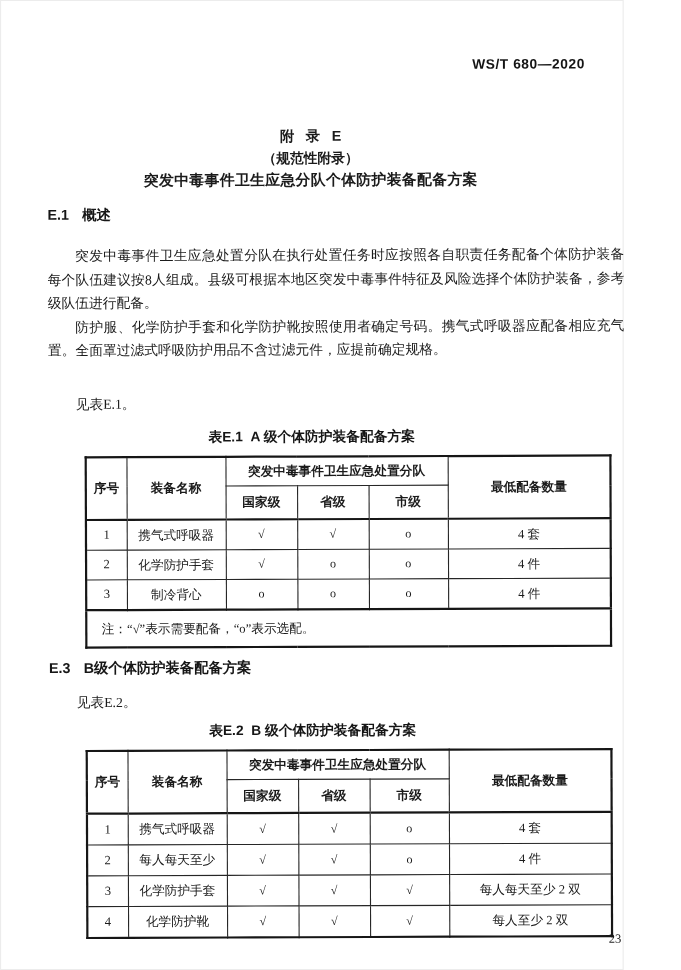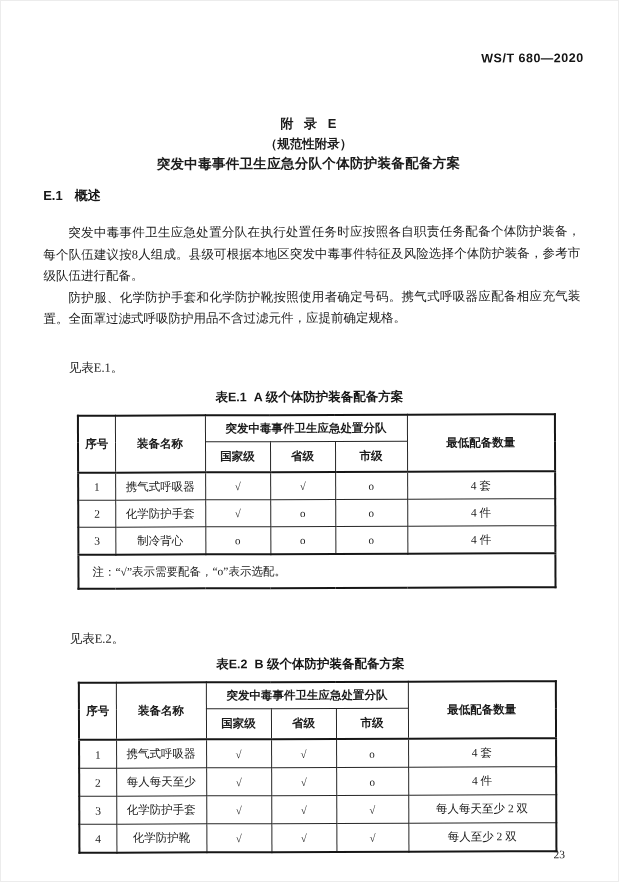--- a/index.html
+++ b/index.html
@@ -1,18 +1,18 @@
 <!DOCTYPE html>
 <html><head>
 <meta charset="utf-8">
 <style>
   html,body { margin:0; padding:0; background:#ffffff; }
   .page {
     position: relative;
-    width: 619px; height: 882px;
+    width: 567px; height: 882px;
     background: #ffffff;
     overflow: hidden;
     font-family: "Liberation Serif", "DejaVu Serif", serif;
     color: #1b1b1b;
     box-shadow: inset 0 0 0 1px #ececec;
   }
   .tilt { position:absolute; inset:0; transform: rotate(-0.2deg); transform-origin: 50% 50%; }
 
   .doc-number {
     position:absolute; top:52px; right:34px;
@@ -155,20 +155,23 @@
         <td class="mark">o</td>
         <td class="mark">o</td>
         <td>4 件</td>
       </tr>
       <tr class="note-row">
         <td colspan="6">注：“√”表示需要配备，“o”表示选配。</td>
       </tr>
     </tbody>
       </table>
 
+    <div class="sec-heading" id="sec-e3">
+      <span class="sec-num">E.3</span><span>B级个体防护装备配备方案</span>
+    </div>
 
     <div class="intro" id="intro-2">
       <p>见表E.2。</p>
     </div>
 
     <div class="table-caption" id="caption-2">
       <span>表E.2</span>&nbsp;&nbsp;<span>B 级个体防护装备配备方案</span>
     </div>
 
     <table class="cfg-table" id="table-2">

